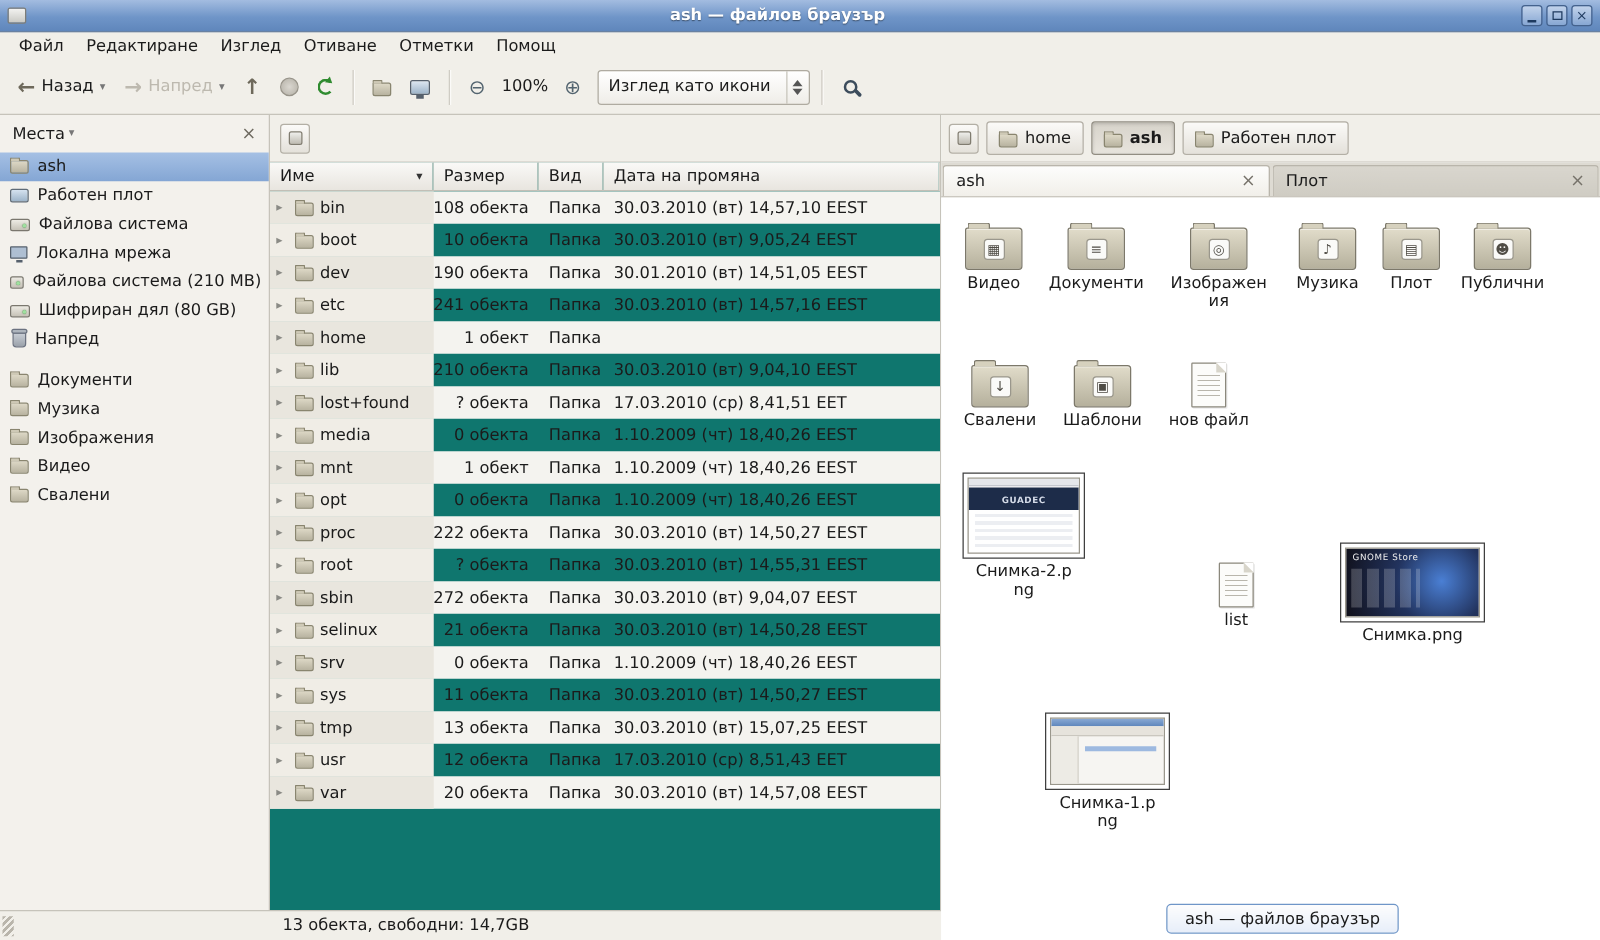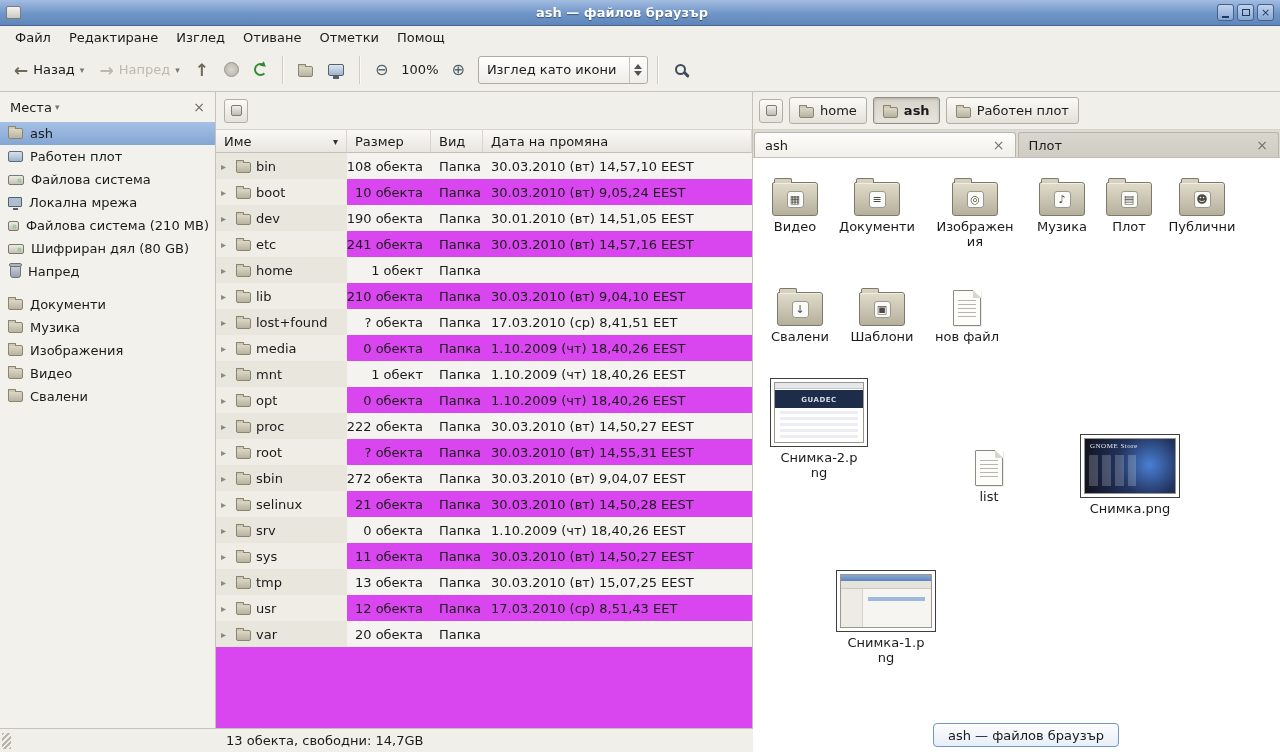--- a/index.html
+++ b/index.html
@@ -55,21 +55,21 @@
   .drive-icon{display:inline-block;width:16px;height:10px;border:1px solid #7A776E;border-radius:2px;background:linear-gradient(#EDEBE4,#C6C2B7);position:relative;}
   .drive-icon::after{content:'';position:absolute;right:2px;top:3px;width:3px;height:3px;border-radius:50%;background:#9FE09F;box-shadow:0 0 1px #2F6F2F;}
   .network-icon{display:inline-block;width:14px;height:10px;border:1px solid #55606C;background:#AEBFD2;border-radius:1px;position:relative;margin-bottom:2px;}
   .network-icon::after{content:'';position:absolute;left:4px;bottom:-4px;width:5px;height:2px;background:#55606C;}
   .trash-icon{display:inline-block;width:11px;height:12px;background:linear-gradient(#C8CDD4,#9AA1AA);border:1px solid #6B7280;border-radius:1px 1px 3px 3px;position:relative;margin-left:2px;}
   .trash-icon::before{content:'';position:absolute;top:-4px;left:-2px;right:-2px;height:2px;background:#AEB5BD;border:1px solid #6B7280;border-radius:2px;}
   .folder-icon{display:inline-block;width:15px;height:11px;background:linear-gradient(#DDD8C6,#B8B3A0);border:1px solid #89856F;border-radius:1px 2px 2px 2px;position:relative;}
   .folder-icon::before{content:'';position:absolute;top:-3px;left:-1px;width:6px;height:2px;background:#CEC9B6;border:1px solid #89856F;border-bottom:none;border-radius:1px 1px 0 0;}
 
   
-  .middlepane{position:absolute;left:216px;top:92px;width:537px;bottom:24px;background:#d946ef;border-right:1px solid #C6C3BA;display:flex;flex-direction:column;}
+  .middlepane{position:absolute;left:216px;top:92px;width:537px;bottom:24px;background:#0f766e;border-right:1px solid #C6C3BA;display:flex;flex-direction:column;}
   .mp-topbar{height:38px;background:#F1EFE9;border-bottom:1px solid #D6D3CB;display:flex;align-items:center;padding:0 8px;}
   .mini-btn{width:24px;height:24px;border:1px solid #B3AFA5;border-radius:3px;background:linear-gradient(#FBFAF8,#E4E1DA);display:flex;align-items:center;justify-content:center;}
   .mini-ic{width:11px;height:11px;background:linear-gradient(#EFEFEC,#BFBCB2);border:1px solid #807C70;border-radius:2px;}
   .mp-cols{display:grid;grid-template-columns:131px 84px 52px 1fr;height:23px;flex:0 0 auto;}
   .col{background:linear-gradient(#FAF9F7,#E8E5DF);border-right:1px solid #D8D5CD;border-bottom:1px solid #C2BFB6;padding:0 8px;display:flex;align-items:center;gap:4px;}
   .col .sort{margin-left:auto;font-size:10px;color:#333;}
   .rows{flex:1;overflow:hidden;}
   .row{display:grid;grid-template-columns:131px 84px 52px 1fr;height:26px;}
   .row .c{display:flex;align-items:center;padding:0 8px;white-space:nowrap;overflow:hidden;}
   .row .cname{padding-left:5px;gap:5px;background:#F0EDE6;}
@@ -133,21 +133,21 @@
   .pos-music{left:267px;top:18px;}
   .pos-plot{left:334px;top:18px;}
   .pos-public{left:407px;top:18px;}
   .pos-downloads{left:5px;top:128px;}
   .pos-templates{left:87px;top:128px;}
   .pos-newfile{left:172px;top:128px;}
   .pos-snimka2{left:14px;top:220px;width:104px;}
   .pos-snimka2 .gfx-thumb{width:98px;height:69px;}
   .pos-list{left:194px;top:288px;}
   .pos-snimka{left:324px;top:276px;width:106px;}
-  .pos-snimka .gfx-thumb{width:100px;height:64px;font-family:Liberation Serif, serif;}
+  .pos-snimka .gfx-thumb{width:116px;height:64px;}
   .pos-snimka1{left:80px;top:412px;width:106px;}
   .pos-snimka1 .gfx-thumb{width:100px;height:62px;}
 
   
   .task-btn{position:absolute;left:933px;top:723px;height:24px;padding:0 14px;background:linear-gradient(#FDFDFD,#E7EEF9);border:1px solid #6F96C8;border-radius:4px;display:flex;align-items:center;}
 </style>
 </head>
 <body>
 
 <div class="titlebar">
@@ -481,20 +481,21 @@
         <div class="c cdate">17.03.2010 (ср) 8,51,43 EET</div>
       </div>
       <div class="row">
         <div class="c cname">
           <span class="expander">▸</span>
           <span class="sm-folder"></span>
           <span>var</span>
         </div>
         <div class="c csize">20 обекта</div>
         <div class="c ctype">Папка</div>
+        <div class="c cdate">30.03.2010 (вт) 14,57,08 EEST</div>
       </div>
   </div>
 </div>
 
 <div class="statusbar">
   <span class="grip"></span>
   <span class="status-text">13 обекта, свободни: 14,7GB</span>
 </div>
 
 <div class="rightpane">

